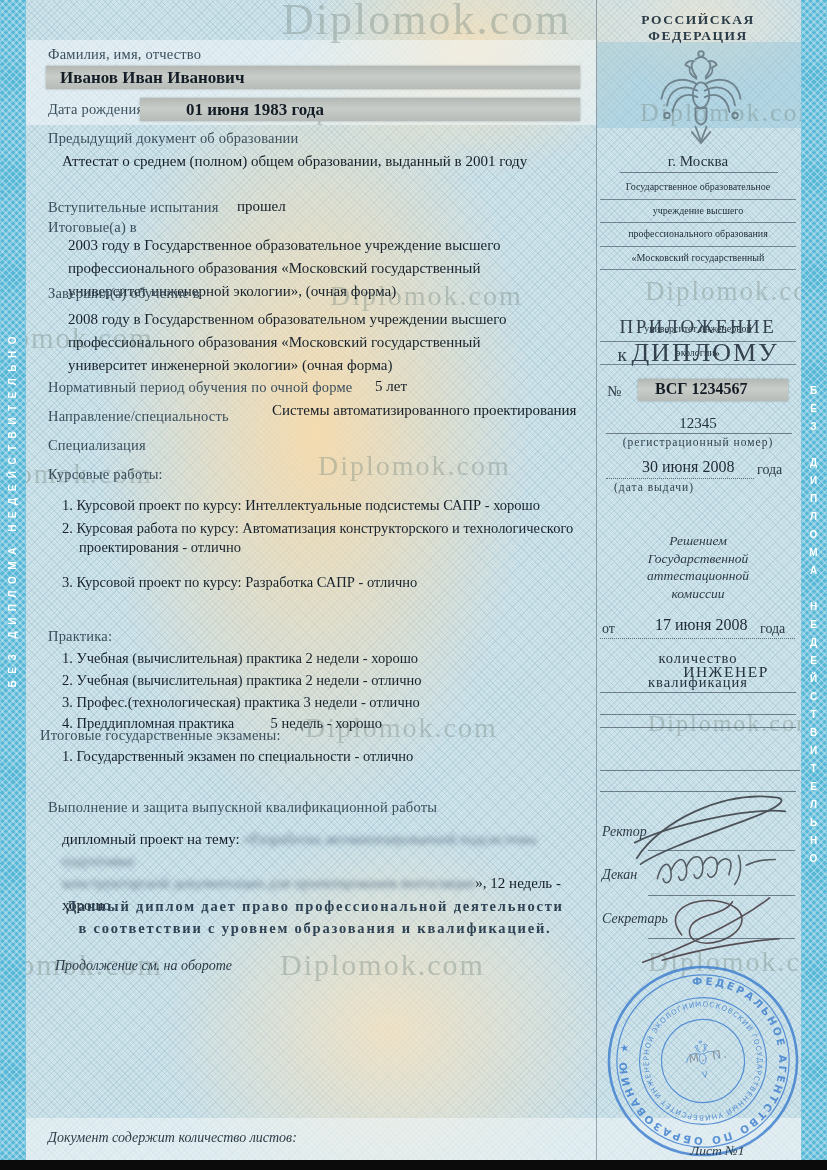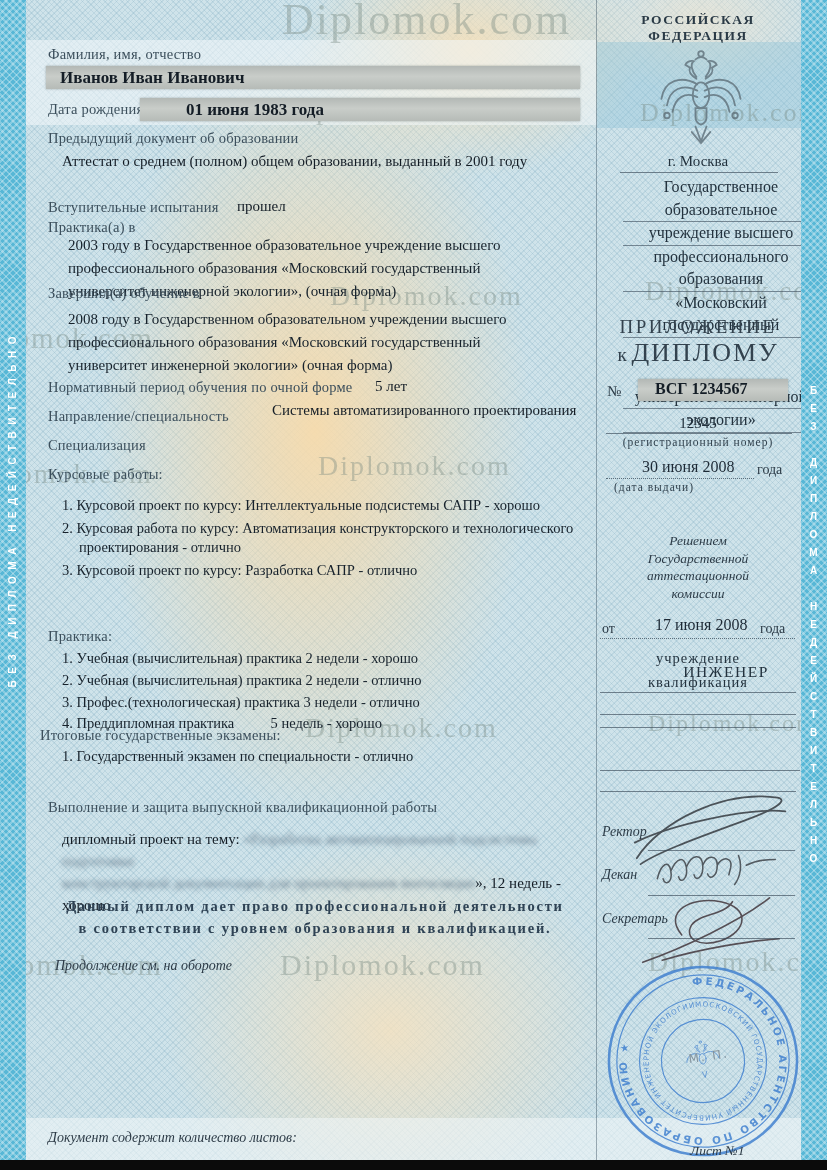--- a/index.html
+++ b/index.html
@@ -96,39 +96,39 @@
   <div class="abs lbl" style="left:48px;top:101px;">Дата рождения</div>
   <div class="redact" style="left:140px;top:98px;width:440px;"></div>
   <div class="abs val b" style="left:186px;top:100px;font-size:17px;">01 июня 1983 года</div>
 
   <div class="abs lbl" style="left:48px;top:130px;">Предыдущий документ об образовании</div>
   <div class="abs val" style="left:62px;top:153px;">Аттестат о среднем (полном) общем образовании, выданный в 2001 году</div>
 
   <div class="abs lbl" style="left:48px;top:199px;">Вступительные испытания</div>
   <div class="abs val" style="left:237px;top:198px;">прошел</div>
 
-  <div class="abs lbl" style="left:48px;top:219px;">Практика(а) в</div>
+  <div class="abs lbl" style="left:48px;top:219px;">Итоговые(а) в</div>
   <div class="abs para" style="left:68px;top:234px;width:478px;">2003 году в Государственное образовательное учреждение высшего профессионального образования «Московский государственный университет инженерной экологии», (очная форма)</div>
 
   <div class="abs lbl" style="left:48px;top:285px;">Завершил(а) обучение в</div>
   <div class="abs para" style="left:68px;top:308px;width:478px;">2008 году в Государственном образовательном учреждении высшего профессионального образования «Московский государственный университет инженерной экологии» (очная форма)</div>
 
   <div class="abs lbl" style="left:48px;top:379px;">Нормативный период обучения по очной форме</div>
   <div class="abs val" style="left:375px;top:378px;">5 лет</div>
 
   <div class="abs lbl" style="left:48px;top:408px;">Направление/специальность</div>
   <div class="abs val" style="left:272px;top:402px;text-align:right;">Системы автоматизированного проектирования</div>
 
   <div class="abs lbl" style="left:48px;top:437px;">Специализация</div>
 
   <div class="abs lbl" style="left:48px;top:466px;">Курсовые работы:</div>
   <div class="abs" style="left:62px;top:496px;width:512px;">
     <div class="list-item" style="line-height:19.5px;">1. Курсовой проект по курсу: Интеллектуальные подсистемы САПР - хорошо</div>
     <div class="list-item" style="line-height:19.5px;margin-top:3px;">2. Курсовая работа по курсу: Автоматизация конструкторского и технологического проектирования - отлично</div>
-    <div class="list-item" style="line-height:19.5px;margin-top:3px;">3. Курсовой проект по курсу: Разработка САПР - отлично</div>
+    <div class="list-item" style="line-height:19.5px;margin-top:15px;">3. Курсовой проект по курсу: Разработка САПР - отлично</div>
   </div>
 
   <div class="abs lbl" style="left:48px;top:628px;">Практика:</div>
   <div class="abs" style="left:62px;top:648px;width:512px;">
     <div class="list-item" style="line-height:21.8px;">1. Учебная (вычислительная) практика 2 недели - хорошо</div>
     <div class="list-item" style="line-height:21.8px;">2. Учебная (вычислительная) практика 2 недели - отлично</div>
     <div class="list-item" style="line-height:21.8px;">3. Профес.(технологическая) практика 3 недели - отлично</div>
     <div class="list-item" style="line-height:21.8px;">4. Преддипломная практика          5 недель - хорошо</div>
   </div>
 
@@ -170,21 +170,21 @@
       <path d="M44,66 h12 v10 q0,6 -6,8 q-6,-2 -6,-8 z"></path>
       <path d="M44,86 L50,102 L56,86 M40,92 L50,104 L60,92"></path>
       <circle cx="13" cy="74" r="3"></circle>
       <circle cx="87" cy="74" r="3"></circle>
     </g>
   </svg>
 
   <div class="rc" style="top:153px;font-size:15px;">г. Москва</div>
   <div class="ul" style="left:620px;top:172px;width:158px;"></div>
 
-  <div class="rc" style="top:176px;font-size:16px;line-height:22.5px;padding-left:23px;">
+  <div class="rc" style="top:176px;font-size:10px;line-height:22.5px;">
     <div style="border-bottom:1px solid rgba(58,74,88,.6);">Государственное образовательное</div>
     <div style="border-bottom:1px solid rgba(58,74,88,.6);">учреждение высшего</div>
     <div style="border-bottom:1px solid rgba(58,74,88,.6);">профессионального образования</div>
     <div style="border-bottom:1px solid rgba(58,74,88,.6);">«Московский государственный</div>
     <div style="border-bottom:1px solid rgba(58,74,88,.6);margin-top:48px;">университет инженерной</div>
     <div style="border-bottom:1px solid rgba(58,74,88,.6);">экологии»</div>
   </div>
 
   <div class="rc" style="top:316px;font-size:19px;letter-spacing:2.5px;color:#33424e;">ПРИЛОЖЕНИЕ</div>
   <div class="rc" style="top:338px;font-size:19px;color:#33424e;">
@@ -209,21 +209,21 @@
     <div>Государственной</div>
     <div>аттестационной</div>
     <div>комиссии</div>
   </div>
 
   <div class="abs" style="left:602px;top:621px;font-size:14px;color:#2a3945;">от</div>
   <div class="abs" style="left:655px;top:616px;font-size:16px;color:#1d2935;">17 июня 2008</div>
   <div class="abs" style="left:760px;top:621px;font-size:14px;color:#2a3945;">года</div>
   <div class="ul dot" style="left:600px;top:637px;width:195px;"></div>
 
-  <div class="rc" style="top:650px;font-size:14.5px;letter-spacing:1px;">учреждение</div>
+  <div class="rc" style="top:650px;font-size:14.5px;letter-spacing:1px;">количество</div>
   <div class="rc" style="top:674px;font-size:14.5px;letter-spacing:1px;">квалификация</div>
   <div class="ul" style="left:600px;top:692px;width:196px;"></div>
   <div class="rc" style="top:663px;font-size:15.5px;letter-spacing:1.5px;padding-left:28px;">ИНЖЕНЕР</div>
   <div class="ul" style="left:600px;top:714px;width:196px;"></div>
   <div class="ul" style="left:600px;top:727px;width:196px;"></div>
   <div class="ul" style="left:600px;top:770px;width:200px;"></div>
   <div class="ul" style="left:600px;top:791px;width:196px;"></div>
 
   <div class="abs it" style="left:602px;top:824px;font-size:14px;color:#2c3b47;">Ректор</div>
   <svg class="abs" style="left:630px;top:782px;" width="168" height="88" viewBox="0 0 170 90">

